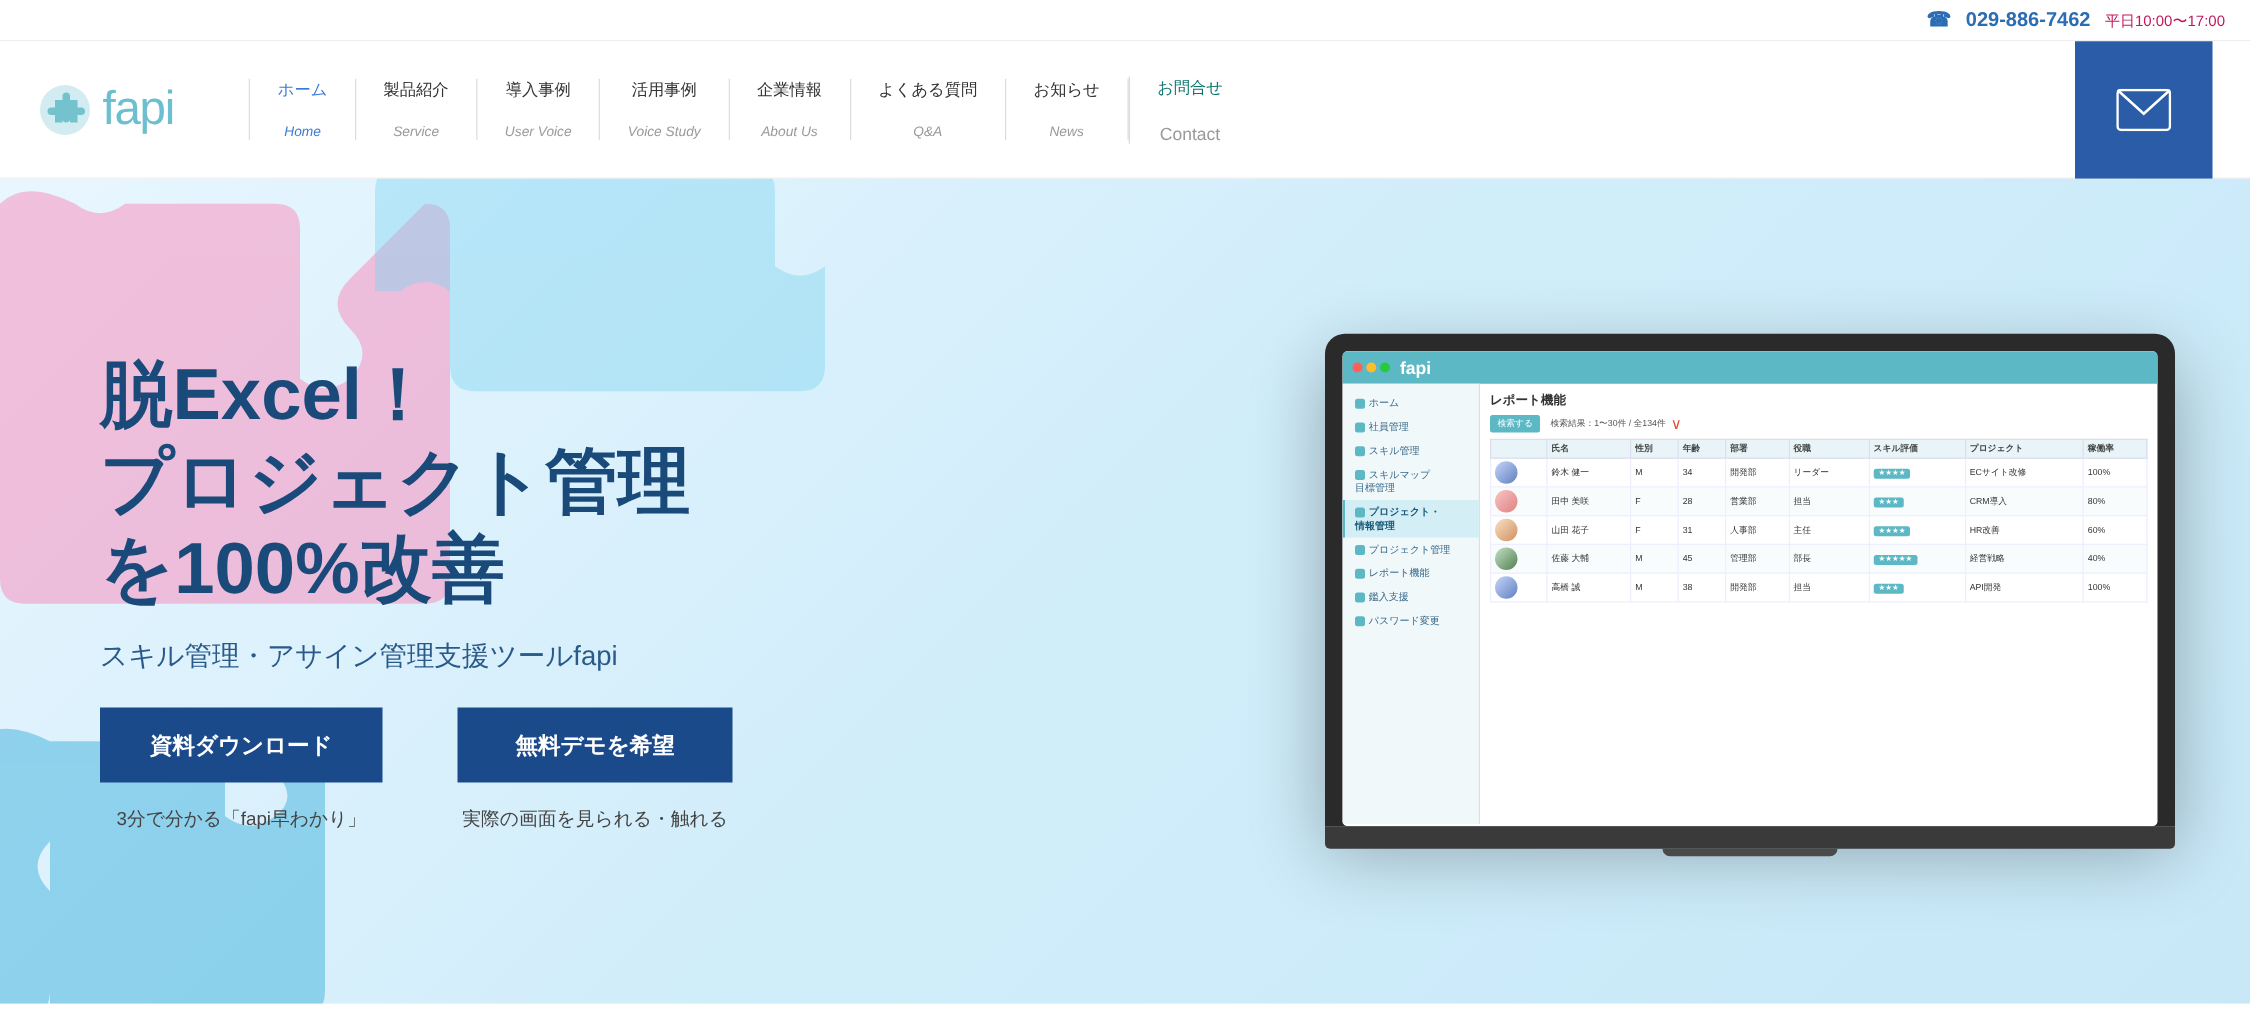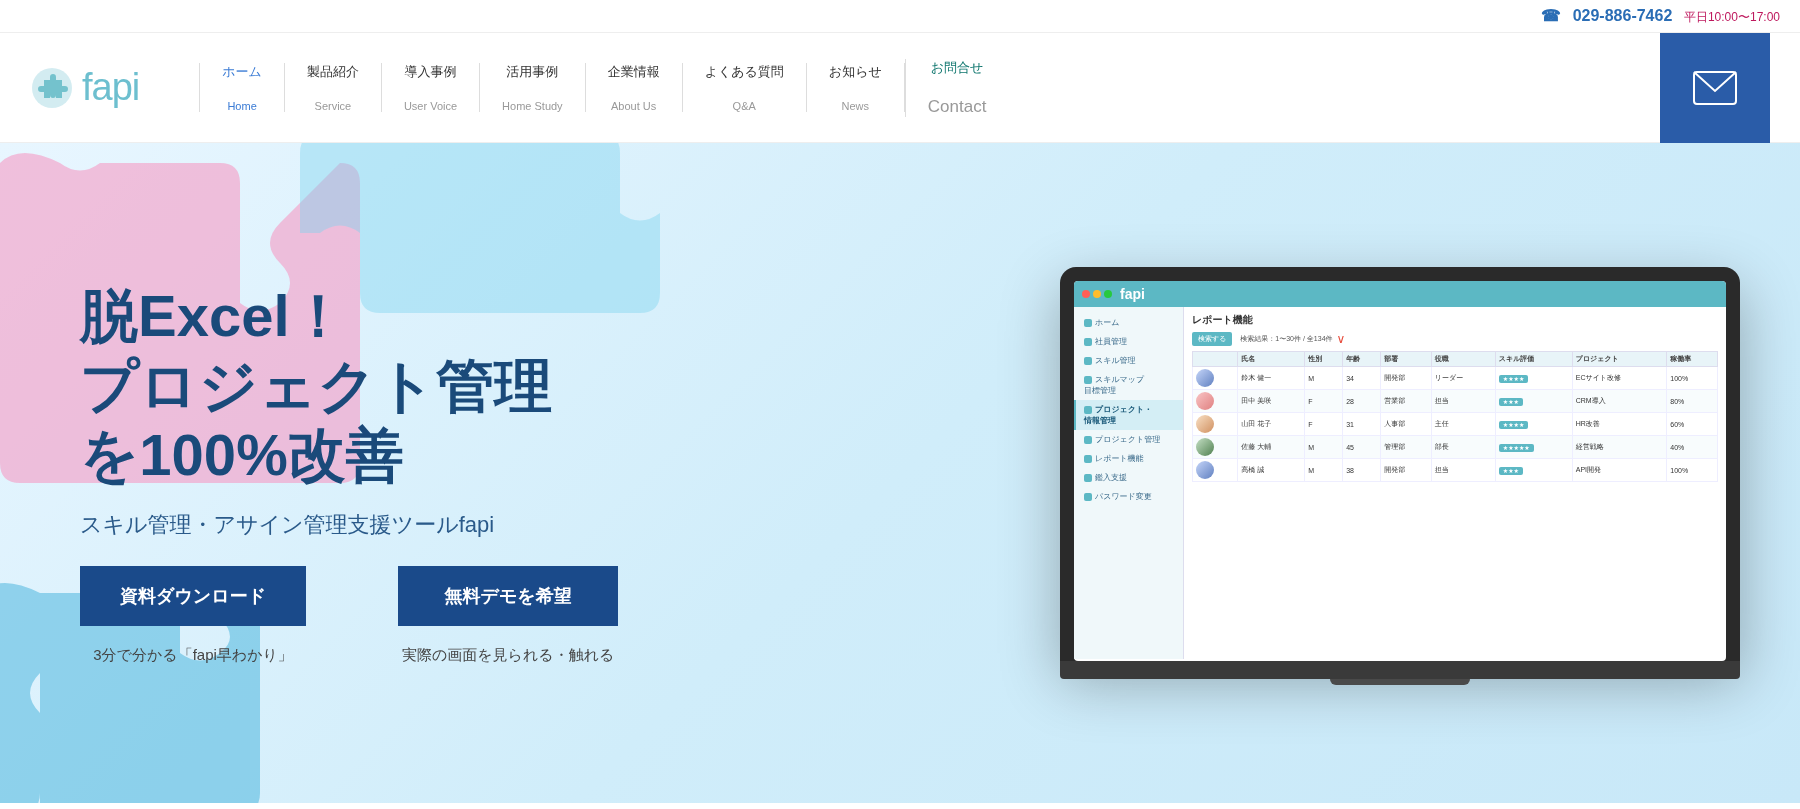--- a/index.html
+++ b/index.html
@@ -73,20 +73,21 @@
     }
     .nav-item .ja {
       font-size: 13px;
       color: #333;
       font-weight: 500;
     }
     .nav-item .en {
       font-size: 11px;
       color: #999;
       margin-top: 19px;
+      font-style: italic;
     }
     .nav-item.active .ja {
       color: #3a7bd5;
     }
     .nav-item.active .en {
       color: #3a7bd5;
     }
     .nav-item-wide {
       padding: 0 16px;
     }
@@ -95,21 +96,21 @@
     .contact-btn {
       display: flex;
       flex-direction: column;
       align-items: center;
       padding: 0 22px;
       cursor: pointer;
       border-left: 1px solid #ddd;
       text-decoration: none;
     }
     .contact-btn .ja { font-size: 13px; color: #0f766e; font-weight: 500; }
-    .contact-btn .en { font-size: 17px; color: #999; margin-top: 20px; }
+    .contact-btn .en { font-size: 14px; color: #999; margin-top: 20px; }
 
     
     .mail-btn {
       width: 110px;
       height: 110px;
       background: #2a5ca8;
       display: flex;
       align-items: center;
       justify-content: center;
       margin-left: auto;
@@ -181,21 +182,21 @@
 
     .hero-sub {
       font-size: 22px;
       color: #2a5a8a;
       font-weight: 500;
       margin-bottom: 26px;
     }
 
     .hero-buttons {
       display: flex;
-      gap: 92px;
+      gap: 60px;
       align-items: center;
     }
 
     .hero-btn-group {
       display: flex;
       flex-direction: column;
       align-items: center;
     }
 
     .hero-btn {
@@ -418,21 +419,21 @@
     <a class="nav-item" href="#">
       <span class="ja">製品紹介</span>
       <span class="en">Service</span>
     </a>
     <a class="nav-item" href="#">
       <span class="ja">導入事例</span>
       <span class="en">User Voice</span>
     </a>
     <a class="nav-item" href="#">
       <span class="ja">活用事例</span>
-      <span class="en">Home Study</span>
+      <span class="en">Voice Study</span>
     </a>
     <a class="nav-item" href="#">
       <span class="ja">企業情報</span>
       <span class="en">About Us</span>
     </a>
     <a class="nav-item" href="#">
       <span class="ja">よくある質問</span>
       <span class="en">Q&amp;A</span>
     </a>
     <a class="nav-item" href="#">

